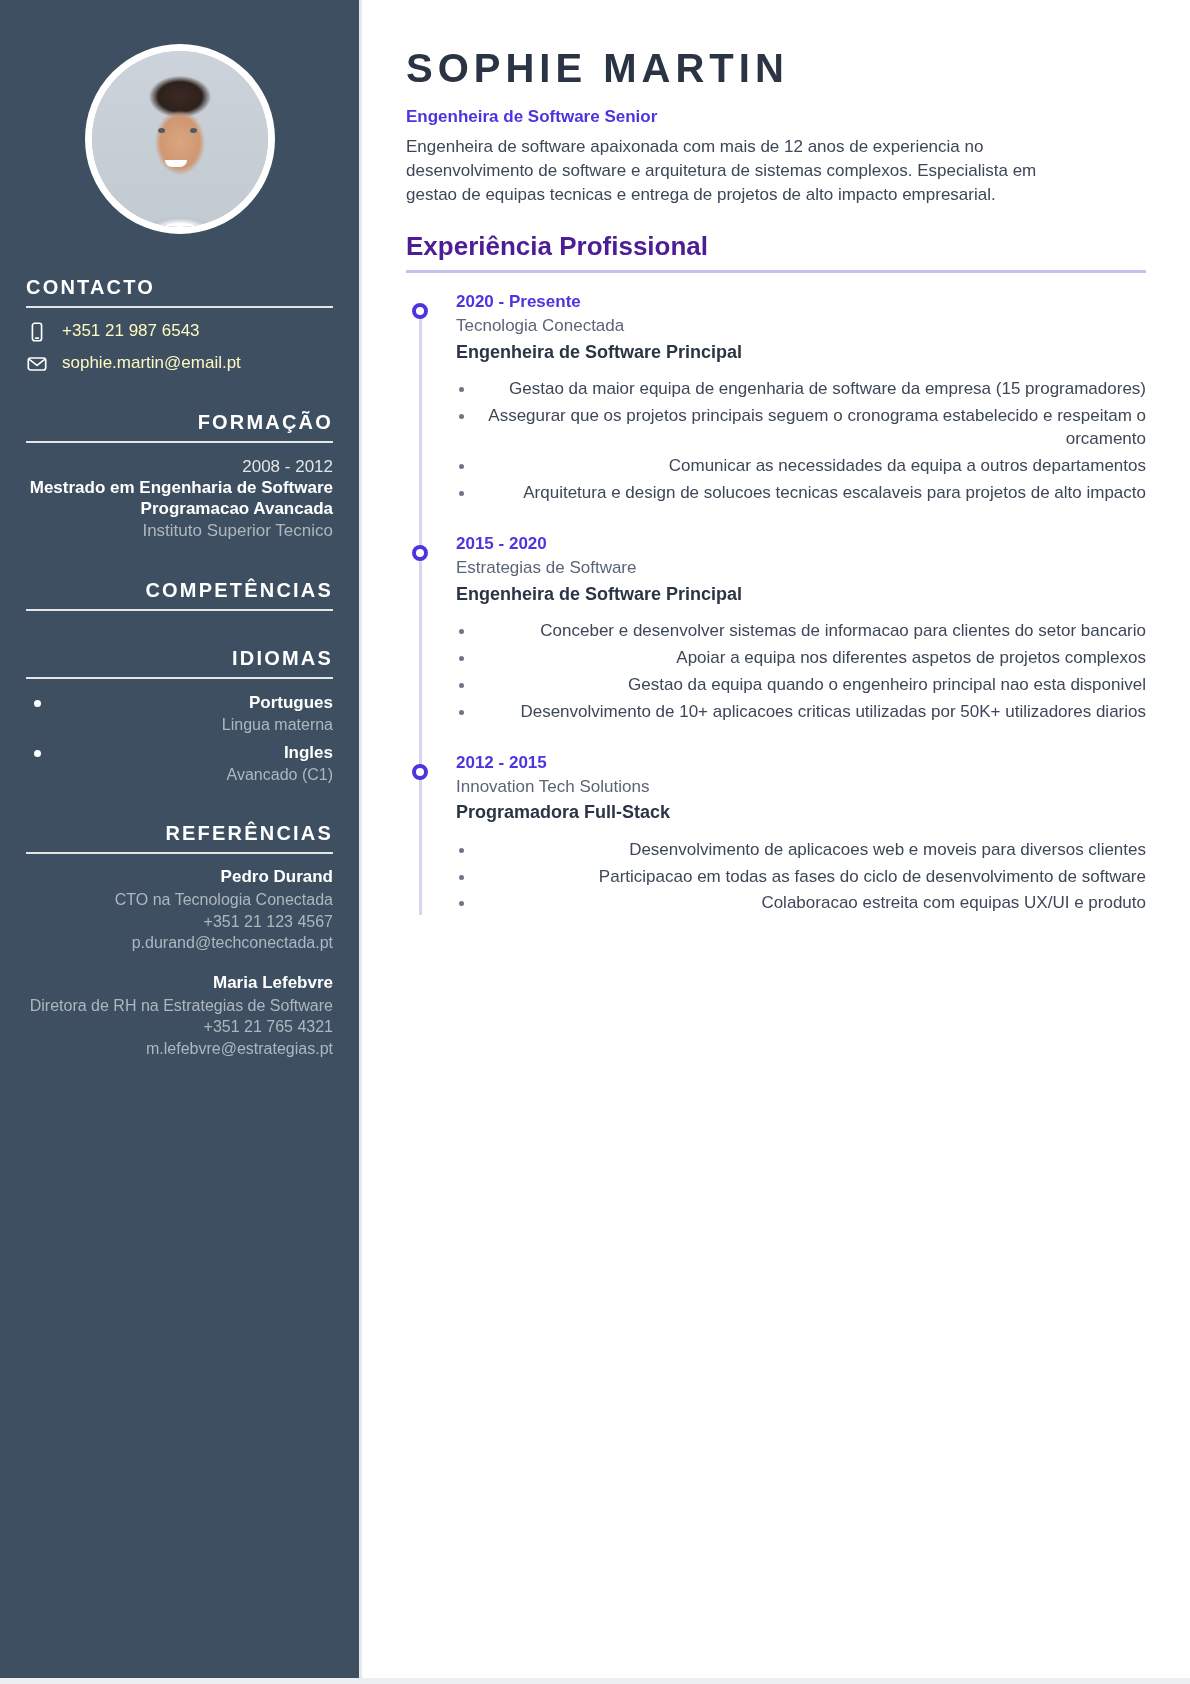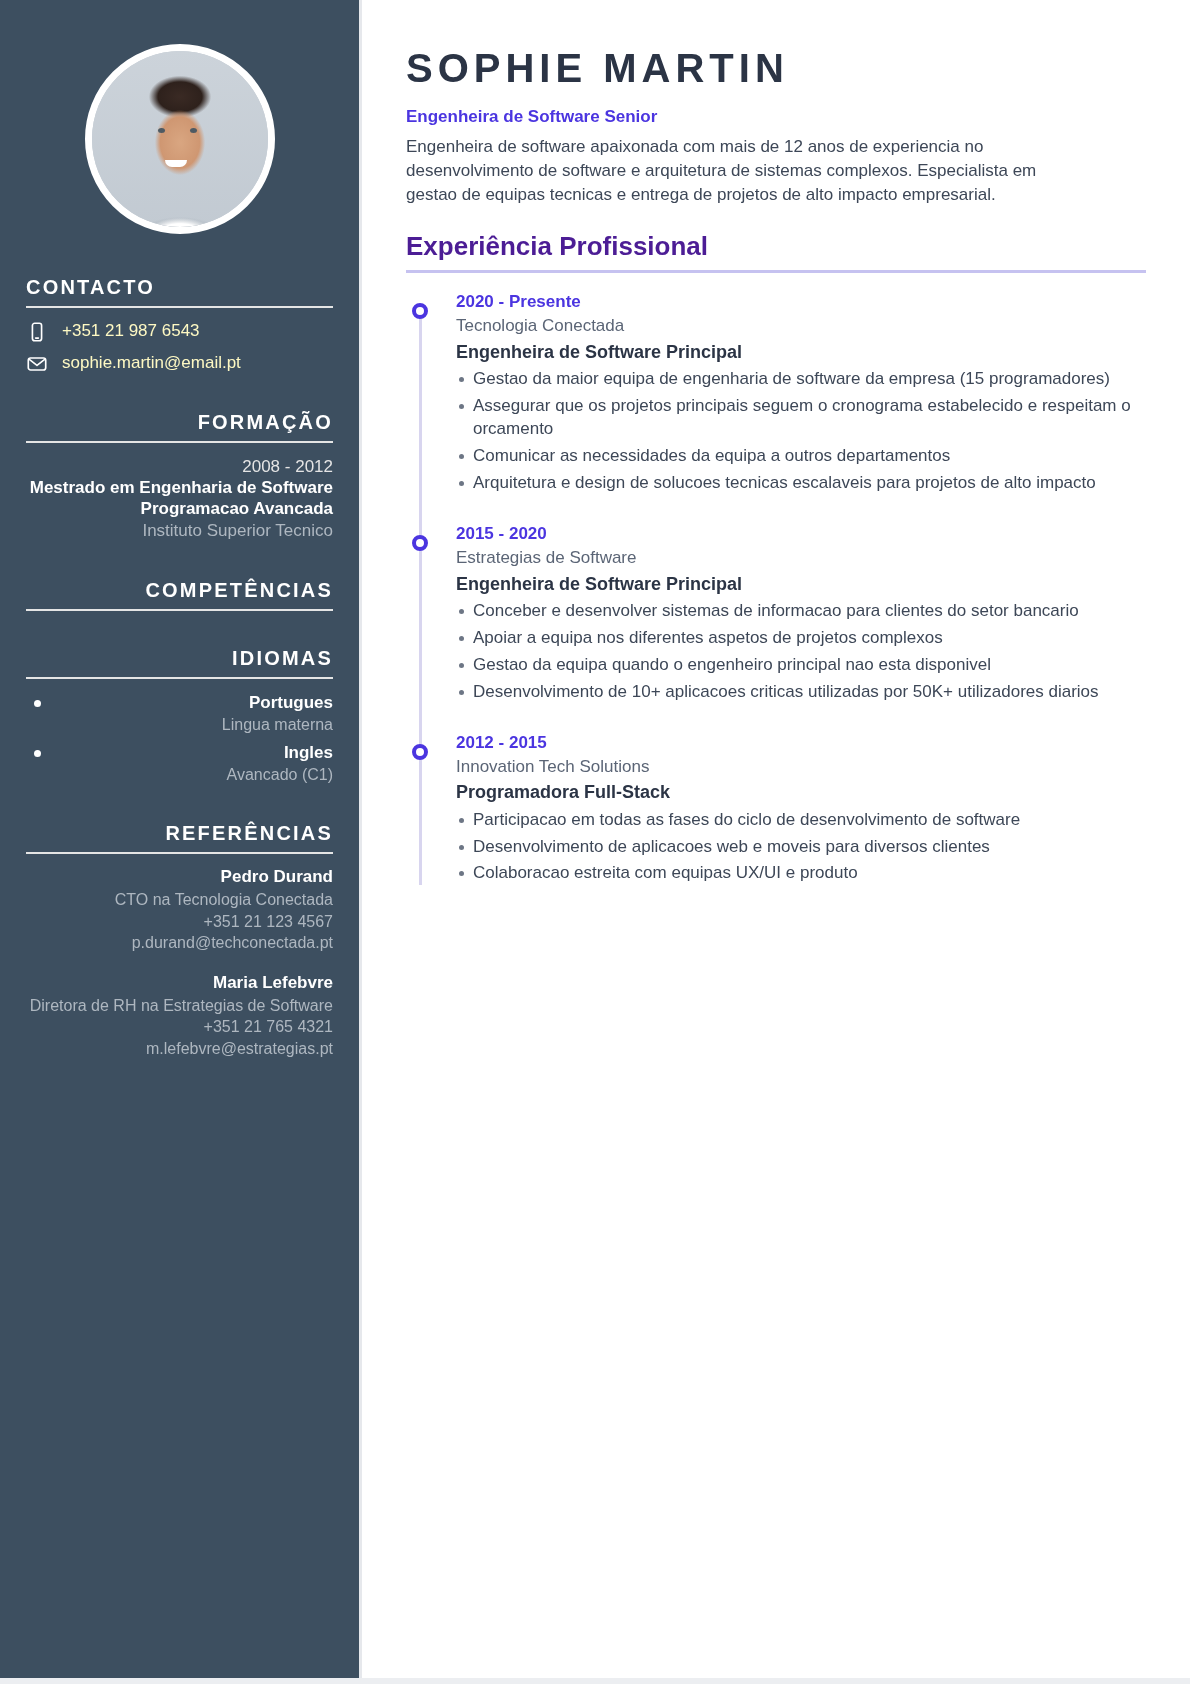--- a/index.html
+++ b/index.html
@@ -168,21 +168,21 @@
     left: -44px;
     top: 12px;
     width: 16px; height: 16px;
     border-radius: 50%;
     border: 4px solid #4b35e0;
     background: #ffffff;
   }
   .job-date { font-size: 17px; font-weight: bold; color: #4b35e0; line-height: 1.35; }
   .job-company { font-size: 17px; color: #5b6576; line-height: 1.4; }
   .job-role { font-size: 18px; font-weight: bold; color: #2b3445; margin-top: 2px; line-height: 1.4; }
-  ul.job-bullets { list-style: none; margin-top: 3px; }
+  ul.job-bullets { list-style: none; margin-top: 13px; text-align: right; }
   ul.job-bullets li {
     position: relative;
     padding-left: 17px;
     font-size: 17px;
     color: #3d4757;
     line-height: 1.35;
     margin-bottom: 4px;
   }
   ul.job-bullets li::before {
     content: "";
@@ -315,22 +315,22 @@
           <li>Desenvolvimento de 10+ aplicacoes criticas utilizadas por 50K+ utilizadores diarios</li>
         </ul>
       </div>
 
       <div class="job">
         <span class="dot"></span>
         <div class="job-date">2012 - 2015</div>
         <div class="job-company">Innovation Tech Solutions</div>
         <div class="job-role">Programadora Full-Stack</div>
         <ul class="job-bullets">
+          <li>Desenvolvimento de aplicacoes web e moveis para diversos clientes</li>
           <li>Participacao em todas as fases do ciclo de desenvolvimento de software</li>
-          <li>Desenvolvimento de aplicacoes web e moveis para diversos clientes</li>
           <li>Colaboracao estreita com equipas UX/UI e produto</li>
         </ul>
       </div>
     </div>
   </main>
 
   <div class="footer-strip"></div>
 </div>
 
 </body></html>

